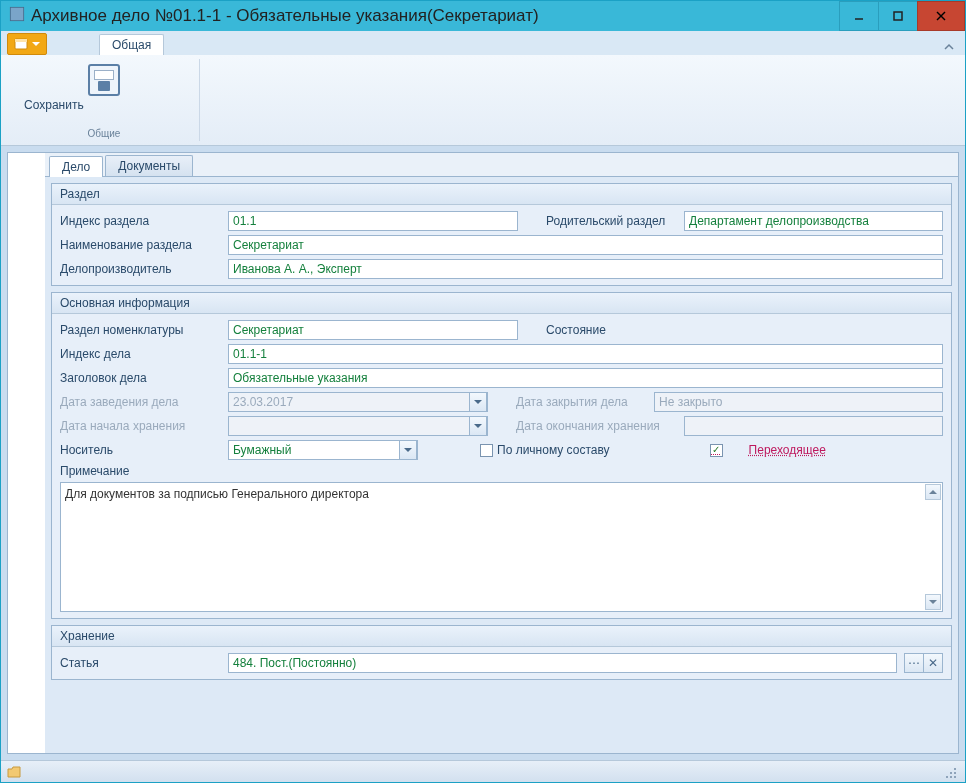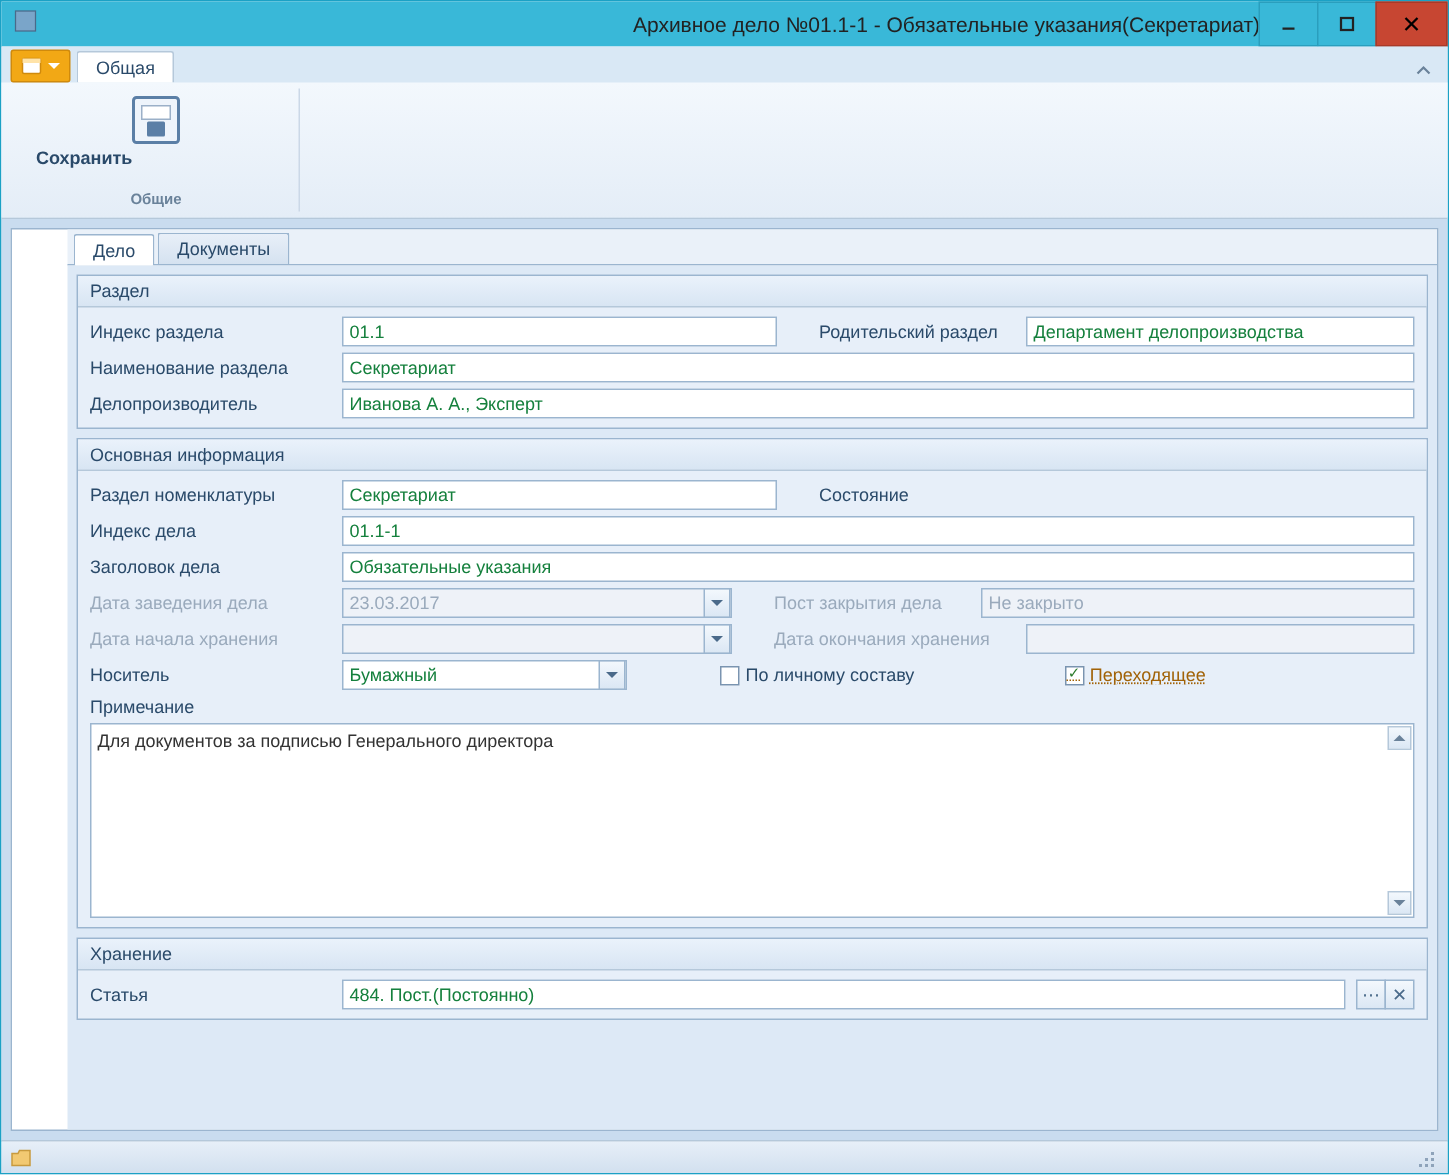--- a/index.html
+++ b/index.html
@@ -1,33 +1,33 @@
 <!DOCTYPE html>
 <html><head>
 <meta charset="utf-8">
 <style>
   * { box-sizing: border-box; font-family: "Segoe UI", Tahoma, sans-serif; font-size: 12px; }
   html, body { margin: 0; padding: 0; background: #fff; }
   .window { width: 966px; height: 783px; border: 1px solid #1ba1c5; display: flex; flex-direction: column; }
   .titlebar { height: 30px; background: #39b8d8; display: flex; align-items: center; }
   .titlebar .app-icon { width: 24px; height: 24px; margin-left: 6px; }
-  .titlebar .title { flex: 1; text-align: right; color: #222; font-size: 14px; }
+  .titlebar .title { flex: 1; text-align: left; color: #222; font-size: 17px; }
   .tb-btn { width: 40px; height: 30px; background: #39b8d8; border: 1px solid #2a9ebd; display: flex; align-items: center; justify-content: center; cursor: default; margin-left: -1px; }
   .tb-btn.close { background: #c74632; border-color: #a83a29; width: 48px; }
   .tb-btn svg { stroke: #222; stroke-width: 1.5; fill: none; }
   .tb-btn.close svg { stroke: #000; }
 
   .ribbon-strip { background: #d9e8f5; border-bottom: 1px solid #b5c8da; }
-  .ribbon-tabs { display: flex; align-items: flex-end; height: 24px; padding-left: 6px; position: relative; }
+  .ribbon-tabs { display: flex; align-items: flex-end; height: 24px; padding-left: 6px; position: relative; gap: 48px; }
   .file-btn { background: #f2a815; border: 1px solid #d08a0c; height: 22px; padding: 0 6px; display: flex; align-items: center; gap: 4px; color: #fff; border-radius: 2px; }
   .file-btn .chev { width: 0; height: 0; border-left: 4px solid transparent; border-right: 4px solid transparent; border-top: 4px solid #fff; }
   .ribbon-tab { background: #fff; border: 1px solid #b5c8da; border-bottom: none; padding: 3px 12px; margin-left: 4px; border-radius: 2px 2px 0 0; color: #2a4a6a; }
   .ribbon-collapse { margin-left: auto; margin-right: 8px; width: 16px; height: 16px; display: flex; align-items: center; justify-content: center; cursor: default; }
   .ribbon-body { background: linear-gradient(#f3f8fd, #e4edf7); height: 90px; display: flex; padding: 4px 8px; }
-  .ribbon-group { display: flex; flex-direction: column; align-items: center; justify-content: space-between; padding: 2px 8px; border-right: 1px solid #cbd8e7; font-weight: bold; }
+  .ribbon-group { display: flex; flex-direction: column; align-items: center; justify-content: space-between; padding: 2px 8px; border-right: 1px solid #cbd8e7; }
   .ribbon-group-label { color: #6a829a; font-size: 10px; margin-top: 2px; }
   .big-btn { display: flex; flex-direction: column; align-items: center; padding: 2px 6px; border: 1px solid transparent; border-radius: 3px; }
   .big-btn .lbl { color: #2a4a6a; margin-top: 2px; }
   .save-icon { width: 32px; height: 32px; border: 2px solid #5b7fa6; border-radius: 3px; background: #eef4fb; position: relative; }
   .save-icon::before { content:""; position:absolute; left:4px; top:4px; right:4px; height:8px; background:#fff; border:1px solid #9bb0c8; }
   .save-icon::after { content:""; position:absolute; left:8px; bottom:3px; right:8px; height:10px; background:#5b7fa6; border-radius:1px; }
 
   .content { flex: 1; background: #c9dcef; padding: 6px; display: flex; flex-direction: column; min-height: 0; }
   .inner { flex: 1; background: #fff; border: 1px solid #9bb5cf; display: flex; flex-direction: column; min-height: 0; padding-left: 37px; }
   .tabrow { display: flex; align-items: flex-end; background: #eaf1f9; border-bottom: 1px solid #9bb5cf; height: 24px; padding-left: 4px; }
@@ -43,21 +43,21 @@
   .lbl { color: #2a4a6a; width: 160px; flex-shrink: 0; }
   .lbl.disabled { color: #9aaabc; }
   .fld { flex: 1; height: 20px; background: #fff; border: 1px solid #9bb5cf; padding: 2px 4px; color: #15803d; display:flex; align-items:center; }
   .fld.dropdown { position: relative; padding-right: 18px; }
   .dd-arrow { position: absolute; right: 0; top: -1px; bottom:-1px; width: 18px; border: 1px solid #9bb5cf; background: linear-gradient(#f3f8fd,#dbe7f4); display:flex; align-items:center; justify-content:center; }
   .dd-arrow::after { content:""; width:0; height:0; border-left:4px solid transparent; border-right:4px solid transparent; border-top:4px solid #4a6a8a; }
   .fld.disabled { background: #eef2f8; color: #9aaabc; }
   .chk { width: 13px; height: 13px; border: 1px solid #7a94b0; background: #fff; display: inline-flex; align-items:center; justify-content:center; margin-right: 4px; }
   .chk.checked::after { content: "✓"; color: #2a7a2a; font-size: 10px; line-height: 10px; }
   .chk-lbl { color: #2a4a6a; display: flex; align-items: center; cursor: default; margin-left: 34px; }
-  .chk-lbl.hl { color: #a16207; text-decoration: underline dotted; }
+  .chk-lbl.hl { color: #be185d; text-decoration: underline dotted; gap: 22px; }
   .textarea { width: 100%; height: 130px; border: 1px solid #9bb5cf; background: #fff; padding: 4px; resize: none; color: #333; position:relative; }
   .scroll-up,.scroll-down { position:absolute; right:1px; width:16px; height:16px; border:1px solid #b5c8da; background:linear-gradient(#f3f8fd,#dbe7f4); display:flex; align-items:center; justify-content:center; }
   .scroll-up{ top:1px;} .scroll-down{ bottom:1px;}
   .scroll-up::after{content:"";width:0;height:0;border-left:4px solid transparent;border-right:4px solid transparent;border-bottom:4px solid #6a829a;}
   .scroll-down::after{content:"";width:0;height:0;border-left:4px solid transparent;border-right:4px solid transparent;border-top:4px solid #6a829a;}
   .lookup-btns { display:flex; }
   .lookup-btn { width:20px; height:20px; border:1px solid #9bb5cf; background:linear-gradient(#f3f8fd,#dbe7f4); display:flex; align-items:center; justify-content:center; margin-left:-1px; color:#4a6a8a; cursor:default; }
   .statusbar { height: 22px; background: linear-gradient(#e7eff8,#d2e0ef); border-top: 1px solid #b5c8da; display: flex; align-items: center; padding: 0 6px; color:#6a829a; }
   .statusbar .spacer { flex:1; }
   .grip { width:14px; height:14px; background:
@@ -172,21 +172,21 @@
               <div class="lbl">Заголовок дела</div>
               <div class="fld">Обязательные указания</div>
             </div>
             <div class="row">
               <div class="lbl disabled">Дата заведения дела</div>
               <div class="fld dropdown disabled" style="width:260px;flex:0 0 260px">
                 <span>23.03.2017</span>
                 <span class="dd-arrow"></span>
               </div>
               <div class="gap"></div>
-              <div class="lbl disabled" style="width:130px">Пост закрытия дела</div>
+              <div class="lbl disabled" style="width:130px">Дата закрытия дела</div>
               <div class="fld disabled">Не закрыто</div>
             </div>
             <div class="row">
               <div class="lbl disabled">Дата начала хранения</div>
               <div class="fld dropdown disabled" style="width:260px;flex:0 0 260px">
                 <span class="dd-arrow"></span>
               </div>
               <div class="gap"></div>
               <div class="lbl disabled" style="width:160px">Дата окончания хранения</div>
               <div class="fld disabled"></div>

